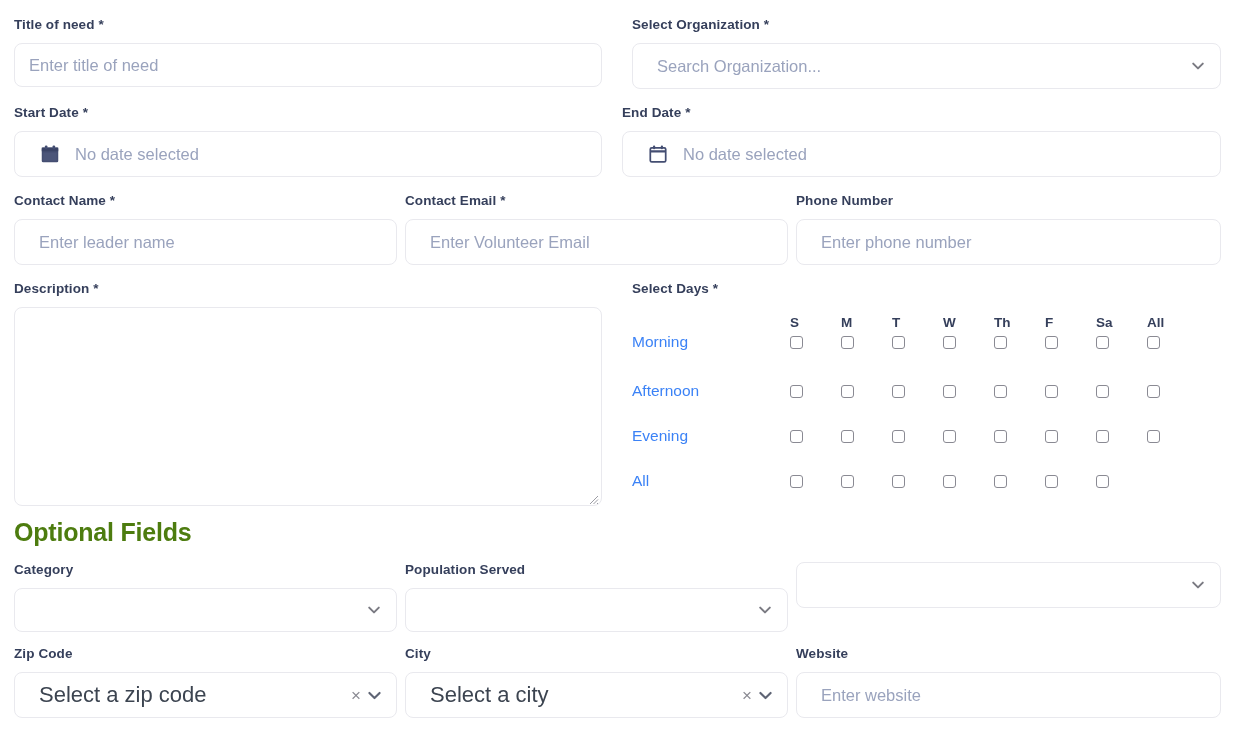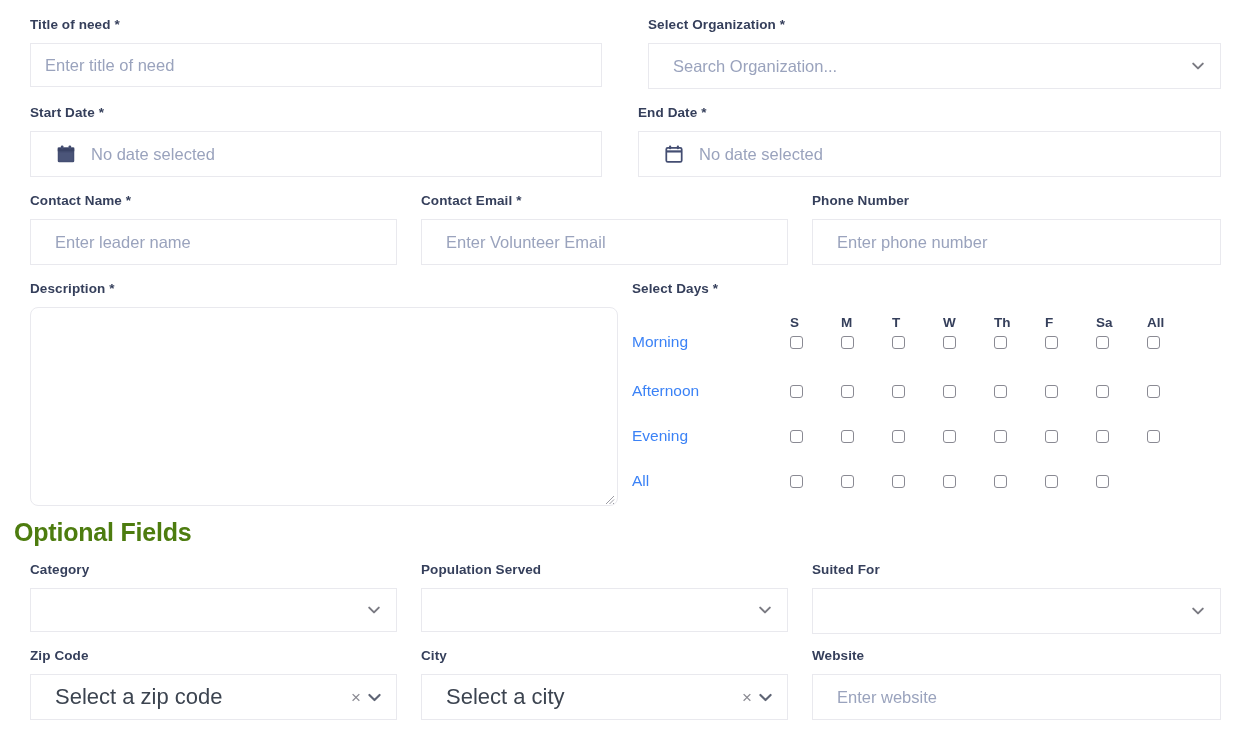--- a/index.html
+++ b/index.html
@@ -19,40 +19,40 @@
     letter-spacing: .1px;
     line-height: 16px;
     white-space: nowrap;
   }
   .req { color: #353f5b; font-weight: bold; }
 
   .field {
     width: 100%;
     height: 44px;
     border: 1px solid #e9e9ee;
-    border-radius: 0;
+    border-radius: 8px;
     background: #ffffff;
     display: flex;
     align-items: center;
     padding: 0 14px;
     font-size: 16px;
     color: #9aa3bd;
     font-family: "Liberation Sans", sans-serif;
     overflow: hidden;
   }
   .field .ph { color: #9aa3bd; font-size: 16.5px; white-space: nowrap; }
   .field .val { color: #3c4450; font-size: 22px; white-space: nowrap; }
 
   .field.tall { height: 46px; padding-left: 24px; }
 
   
   .row2 { display: grid; grid-template-columns: 588px 1fr; column-gap: 30px; }
   .row3 { display: grid; grid-template-columns: 383px 383px 1fr; column-gap: 41px; gap: 8px; }
 
-  .grp { display: flex; flex-direction: column; margin-left: 16px; }
+  .grp { display: flex; flex-direction: column; }
   .grp .label { margin-bottom: 10px; }
 
   
   .sel { position: relative; }
   .chev {
     position: absolute; right: 13px; top: 50%;
     transform: translateY(-50%);
     width: 20px; height: 20px;
     display: flex; align-items: center; justify-content: center;
     pointer-events: none;
@@ -398,21 +398,20 @@
         </div>
         <span class="chev">
           <svg width="16" height="16" viewBox="0 0 16 16" aria-hidden="true">
             <path d="M3.2 5.6 L8 10.4 L12.8 5.6" fill="none" stroke="#7a7a82" stroke-width="2" stroke-linecap="round" stroke-linejoin="round"></path>
           </svg>
         </span>
       </div>
     </div>
 
     <div class="grp">
-      <div class="label">Suited For</div>
       <div class="sel">
         <div class="field tall">
           <span class="val"></span>
         </div>
         <span class="chev">
           <svg width="16" height="16" viewBox="0 0 16 16" aria-hidden="true">
             <path d="M3.2 5.6 L8 10.4 L12.8 5.6" fill="none" stroke="#7a7a82" stroke-width="2" stroke-linecap="round" stroke-linejoin="round"></path>
           </svg>
         </span>
       </div>

